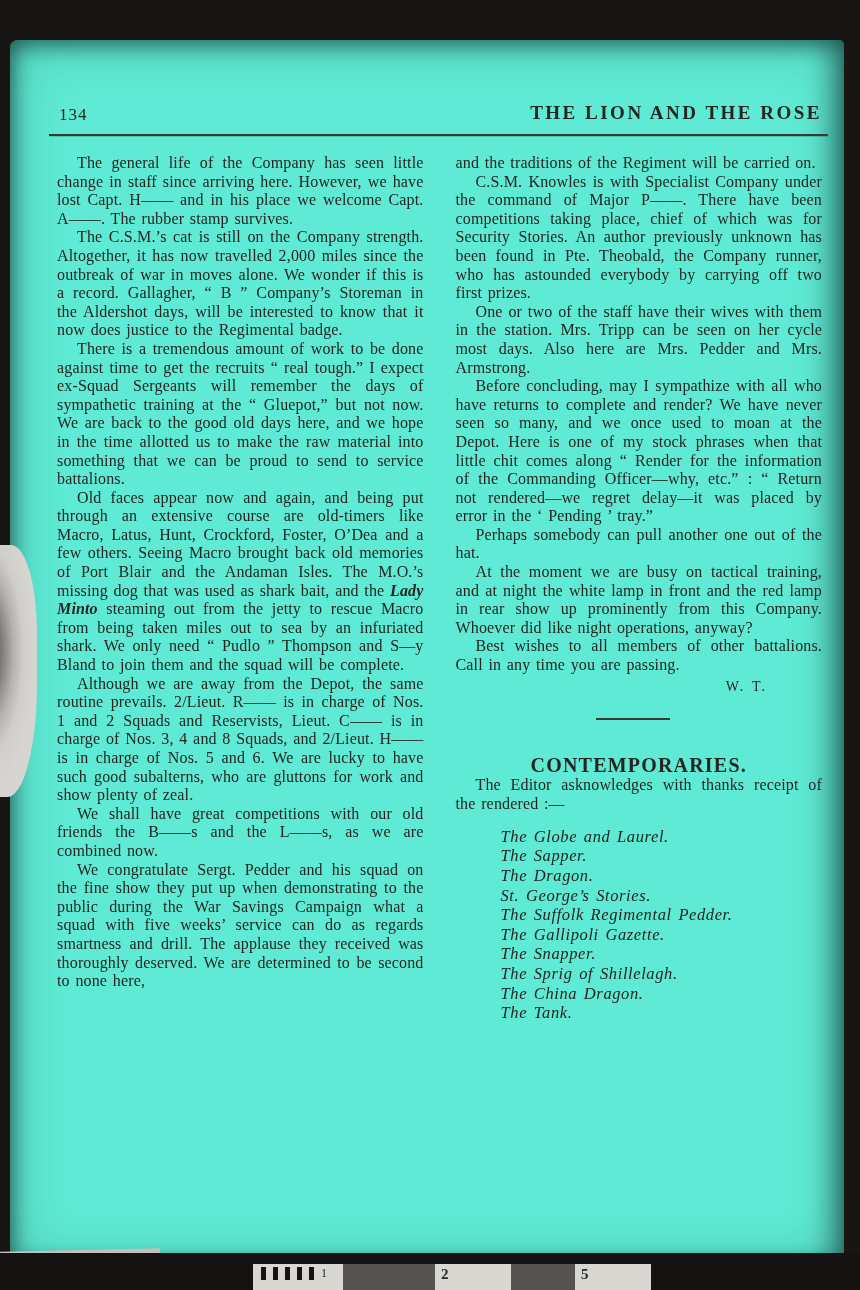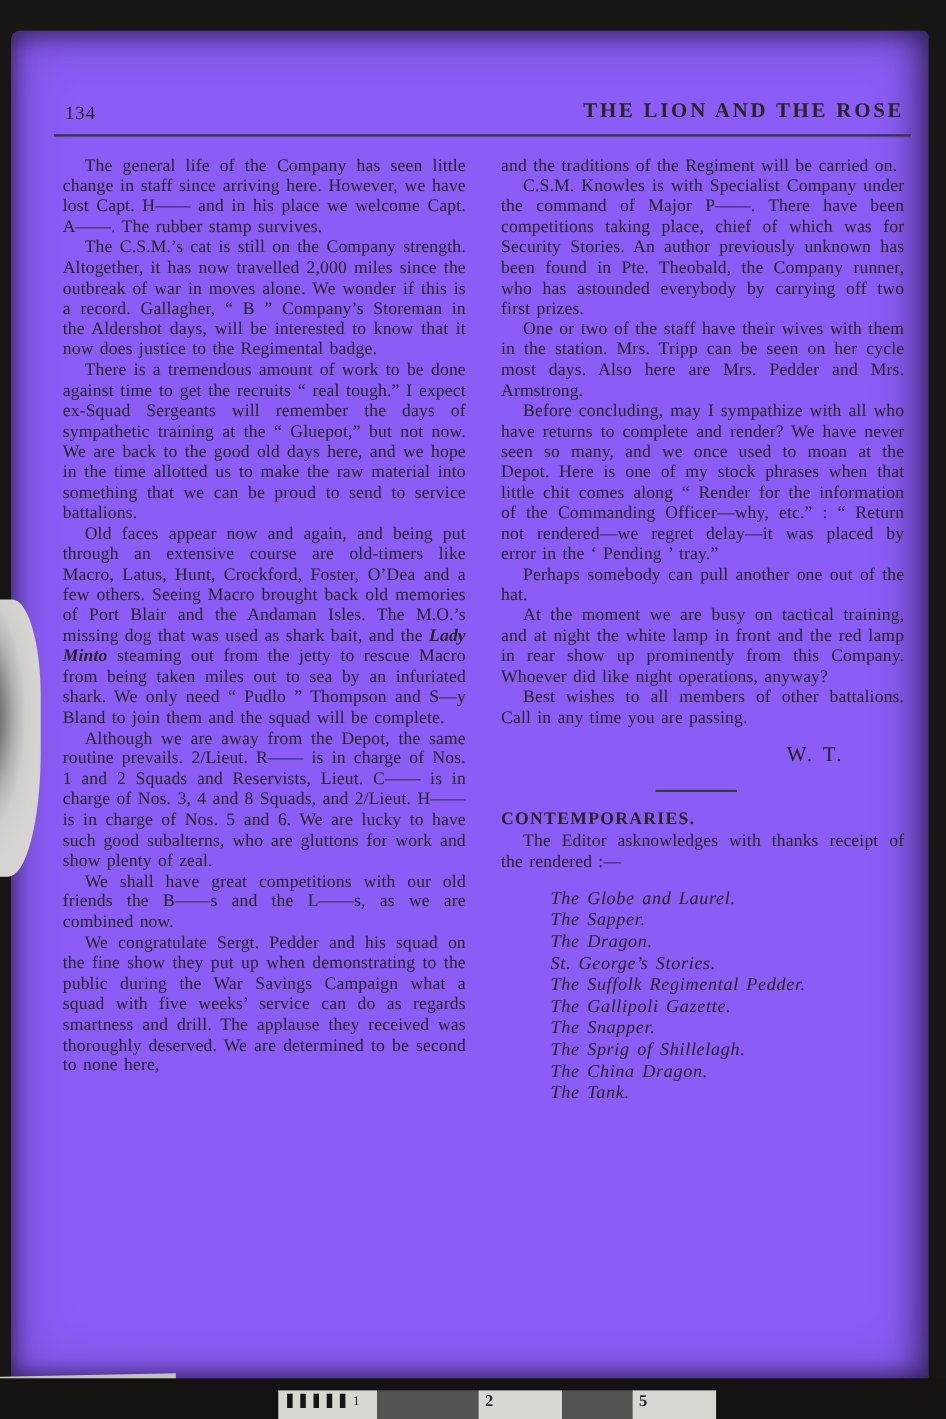--- a/index.html
+++ b/index.html
@@ -2,22 +2,22 @@
 <html><head>
 <meta charset="utf-8">
 <style>
   html,body{margin:0;padding:0;}
   body{
     width:860px;height:1290px;position:relative;overflow:hidden;
     background:#171615;
     font-family:"Liberation Serif", serif;
   }
   .page{
-    position:absolute;left:10px;top:28px;width:834px;height:1226px;
-    background:#8b5cf6;
+    position:absolute;left:10px;top:40px;width:834px;height:1226px;
+    background:#5eead4;
     border-radius:8px 5px 3px 3px;
     box-shadow:
       inset 0 0 55px rgba(0,0,0,.22),
       inset -16px 0 22px rgba(0,0,0,.30),
       inset 10px 0 16px rgba(0,0,0,.20),
       inset 0 12px 16px rgba(0,0,0,.16),
       inset 0 -10px 14px rgba(0,0,0,.18);
     color:#262522;
   }
   .content{
@@ -40,30 +40,30 @@
     display:flex;gap:32px;margin-top:18px;
   }
   .col{
     width:375px;
     font-size:16px;line-height:18.6px;text-align:justify;
     word-spacing:1.5px;letter-spacing:.15px;
   }
   .col p{margin:0;text-indent:20px;}
   .col p.no-indent{text-indent:0;}
   .signature{
-    text-align:right;padding-right:55px;letter-spacing:2px;margin-top:15px;
-    font-size:19px;
+    text-align:right;padding-right:55px;letter-spacing:2px;margin-top:3px;
+    font-size:14px;
   }
   .section-divider{
     width:74px;height:2px;background:#3a3936;margin:22px auto 0 auto;
     transform:translateX(-6px);
   }
   .contemp-heading{
-    text-align:left;font-weight:bold;font-size:16px;letter-spacing:1.2px;
-    margin-top:16px;
+    text-align:center;font-weight:bold;font-size:20px;letter-spacing:1.2px;
+    margin-top:36px;
   }
   .contemp-intro{
     margin-top:22px;text-indent:20px;font-size:16px;line-height:19px;
     word-spacing:1.5px;text-align:justify;
   }
   .contemp-list{
     list-style:none;margin:14px 0 0 0;padding:0 0 0 45px;
     font-style:italic;font-size:16.5px;line-height:19.6px;letter-spacing:.6px;
     word-spacing:2px;
   }

